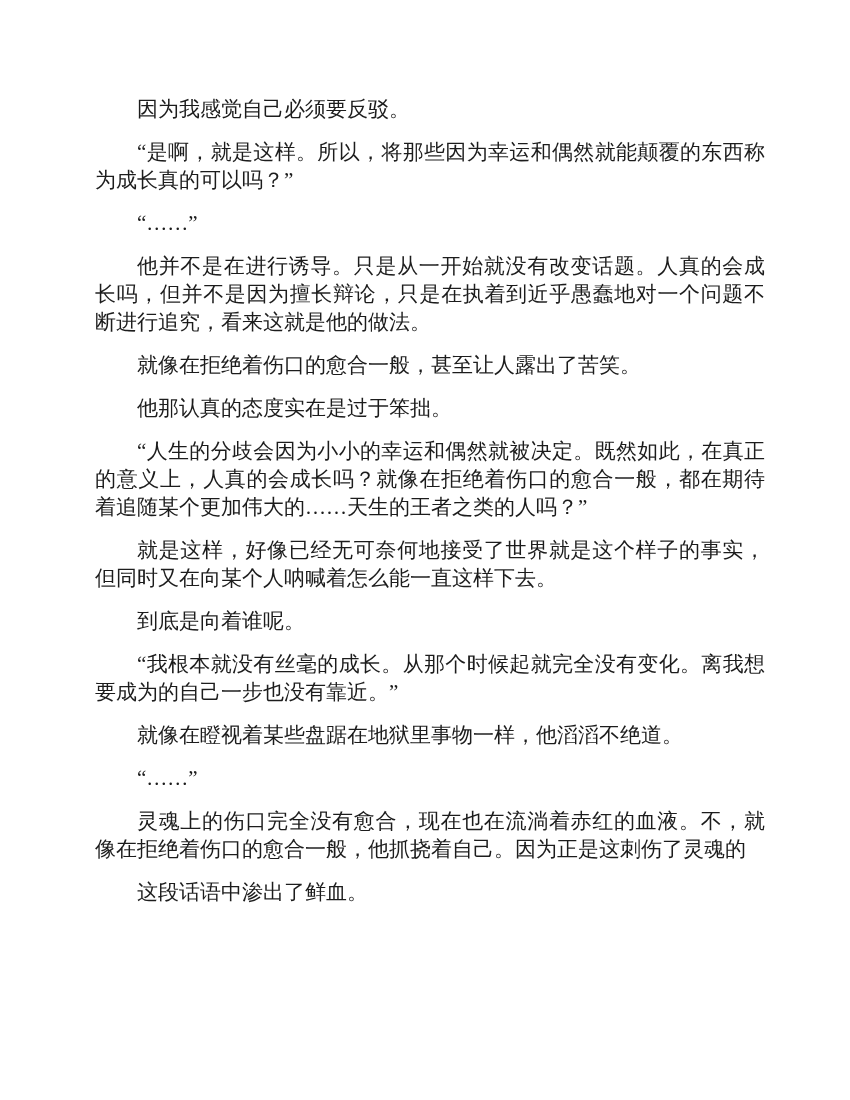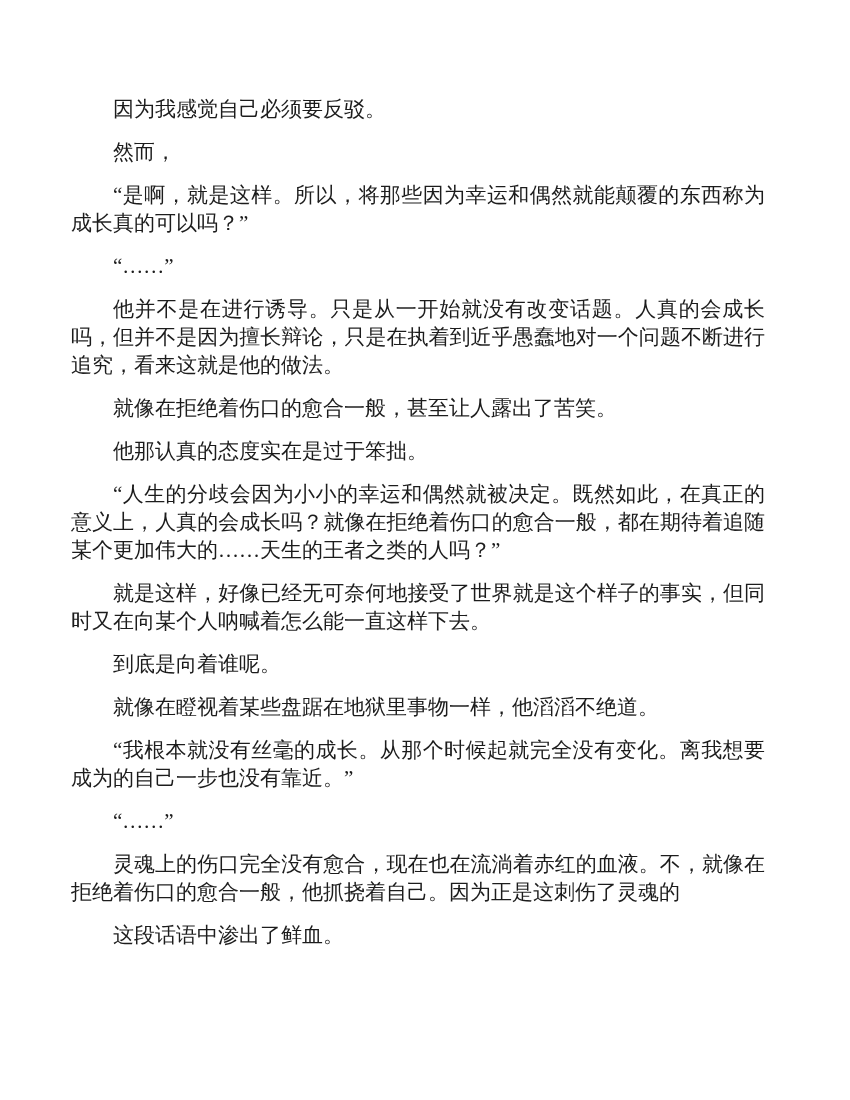--- a/index.html
+++ b/index.html
@@ -6,48 +6,47 @@
     margin: 0;
     padding: 0;
     background: #ffffff;
   }
   .page {
     position: relative;
     width: 850px;
     height: 1100px;
     background: #ffffff;
     box-sizing: border-box;
-    padding: 95px 85px 0 71px;
+    padding: 95px 85px 0 95px;
     overflow: hidden;
   }
   .doc-body p {
     margin: 0 0 15px 0;
     font-family: "Liberation Serif", "DejaVu Serif", serif;
     font-size: 21px;
     line-height: 28px;
     color: #1c1c1c;
     text-align: justify;
     text-indent: 2em;
     word-break: break-all;
   }
 </style>
 </head>
 <body>
 
 <div class="page">
   <div class="doc-body">
     <p>因为我感觉自己必须要反驳。</p>
-    <p>然而，</p>
     <p>“是啊，就是这样。所以，将那些因为幸运和偶然就能颠覆的东西称为成长真的可以吗？”</p>
     <p>“……”</p>
     <p>他并不是在进行诱导。只是从一开始就没有改变话题。人真的会成长吗，但并不是因为擅长辩论，只是在执着到近乎愚蠢地对一个问题不断进行追究，看来这就是他的做法。</p>
     <p>就像在拒绝着伤口的愈合一般，甚至让人露出了苦笑。</p>
     <p>他那认真的态度实在是过于笨拙。</p>
     <p>“人生的分歧会因为小小的幸运和偶然就被决定。既然如此，在真正的意义上，人真的会成长吗？就像在拒绝着伤口的愈合一般，都在期待着追随某个更加伟大的……天生的王者之类的人吗？”</p>
     <p>就是这样，好像已经无可奈何地接受了世界就是这个样子的事实，但同时又在向某个人呐喊着怎么能一直这样下去。</p>
     <p>到底是向着谁呢。</p>
+    <p>“我根本就没有丝毫的成长。从那个时候起就完全没有变化。离我想要成为的自己一步也没有靠近。”</p>
     <p>就像在瞪视着某些盘踞在地狱里事物一样，他滔滔不绝道。</p>
-    <p>“我根本就没有丝毫的成长。从那个时候起就完全没有变化。离我想要成为的自己一步也没有靠近。”</p>
     <p>“……”</p>
     <p>灵魂上的伤口完全没有愈合，现在也在流淌着赤红的血液。不，就像在拒绝着伤口的愈合一般，他抓挠着自己。因为正是这刺伤了灵魂的</p>
     <p>这段话语中渗出了鲜血。</p>
   </div>
 </div>
 
 </body></html>

